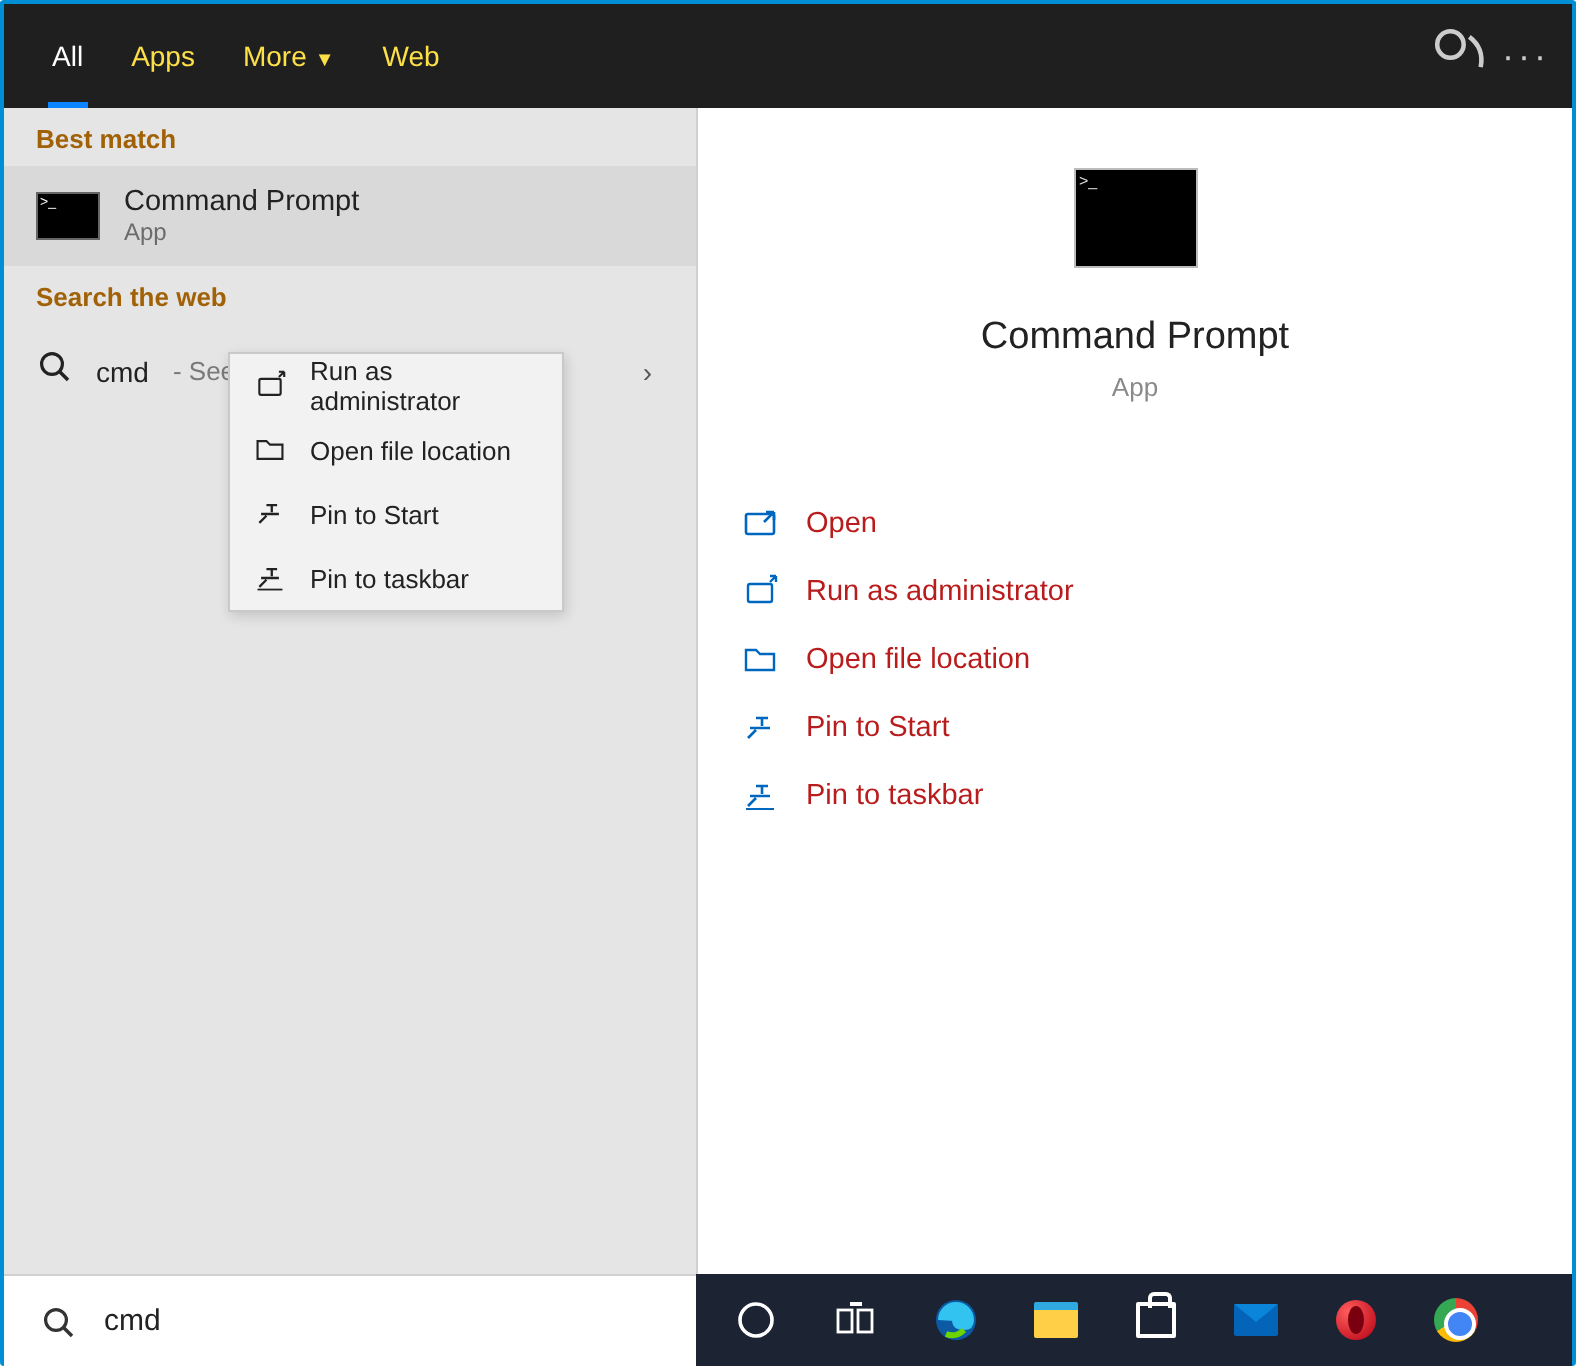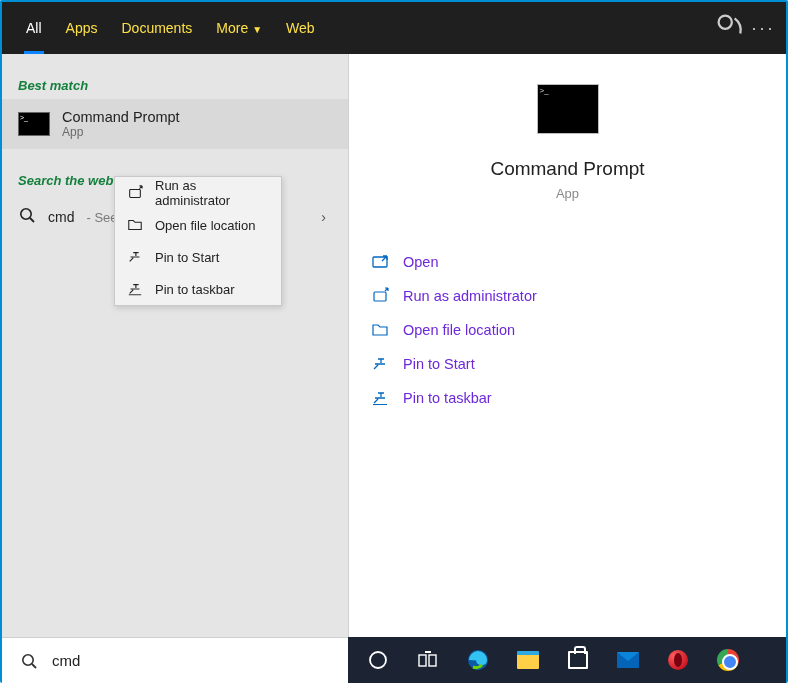--- a/index.html
+++ b/index.html
@@ -14,21 +14,21 @@
   .tab .chev { font-size: 10px; margin-left: 4px; }
   .header-spacer { flex: 1; }
   .header-icon { width: 34px; text-align: center; color: #ccc; font-size: 16px; }
   .ellipsis { width: 34px; text-align: center; color: #ccc; font-size: 18px; letter-spacing: 2px; }
 
   
   .main { flex: 1; display: flex; min-height: 0; }
   .left { width: 346px; background: #e5e5e5; display: flex; flex-direction: column; position: relative; }
   .right { flex: 1; background: #fff; border-left: 1px solid #d0d0d0; padding-top: 30px; }
 
-  .sec-label { font-size: 13px; font-weight: 600; color: #15803d; padding: 24px 16px 6px; font-style: italic; }
+  .sec-label { font-size: 13px; font-weight: 600; color: #a16207; padding: 8px 16px 6px; }
 
   .best-match { background: #d9d9d9; padding: 10px 16px 10px 16px; display: flex; align-items: center; gap: 12px; }
   .cmd-icon { width: 32px; height: 24px; background: #000; border: 1px solid #666; font-size: 7px; color: #fff; line-height: 7px; padding: 1px; }
   .bm-title { font-size: 14.5px; color: #222; }
   .bm-sub { font-size: 12px; color: #6b6b6b; }
 
   .web-row { padding: 12px 16px; display: flex; align-items: center; gap: 12px; color: #222; }
   .web-row .mag { width: 18px; text-align: center; color: #222; }
   .web-row .q { font-size: 14px; }
   .web-row .hint { font-size: 13px; color: #7a7a7a; }
@@ -39,21 +39,21 @@
   .ctx-item { height: 32px; display: flex; align-items: center; gap: 12px; padding: 0 12px; font-size: 13px; color: #222; cursor: default; }
   .ctx-item svg { width: 16px; height: 16px; flex: none; }
 
   
   .preview { display: flex; flex-direction: column; align-items: center; }
   .preview .thumb { width: 62px; height: 50px; background: #000; border: 1px solid #bcbcbc; padding: 2px; font-size: 8px; color: #ddd; line-height: 8px; }
   .preview .title { margin-top: 24px; font-size: 19px; color: #222; font-weight: 400; }
   .preview .sub { margin-top: 6px; font-size: 13px; color: #8a8a8a; }
 
   .actions { margin-top: 44px; padding: 0 22px; }
-  .action { display: flex; align-items: center; gap: 14px; padding: 8px 0; font-size: 14.5px; color: #6d28d9; cursor: default; }
+  .action { display: flex; align-items: center; gap: 14px; padding: 8px 0; font-size: 14.5px; color: #b91c1c; cursor: default; }
   .action svg { width: 18px; height: 18px; flex: none; color: #0067c0; }
 
   
   .search-bar { height: 46px; background: #fff; border-top: 1px solid #d0d0d0; display: flex; align-items: center; padding: 0 12px 0 18px; gap: 14px; }
   .search-bar svg { width: 18px; height: 18px; color: #333; }
   .search-bar input { border: none; outline: none; font-size: 15px; flex: 1; color: #222; background: transparent; }
 
   
   .taskbar { position: absolute; right: 0; bottom: 0; height: 46px; width: calc(100% - 346px); background: #1c2433; display: flex; align-items: center; padding: 0 6px; gap: 2px; }
   .tb-btn { width: 48px; height: 46px; display: flex; align-items: center; justify-content: center; }
@@ -113,21 +113,20 @@
         <path d="M6 18 q5 2 9 -2" stroke="#6dd400" stroke-width="3" fill="none"></path>
       </g>
   </defs>
 </svg>
 
 <div class="window">
 
   <div class="header">
     <div class="tab active">All</div>
     <div class="tab">Apps</div>
-    <div class="tab">Documents</div>
     <div class="tab"><span>More</span><span class="chev">▼</span></div>
     <div class="tab">Web</div>
     <div class="header-spacer"></div>
     <div class="header-icon"><svg viewBox="0 0 18 18">
           <use href="#ic-feedback"></use>
         </svg></div>
     <div class="ellipsis">···</div>
   </div>
 
   <div class="main">

